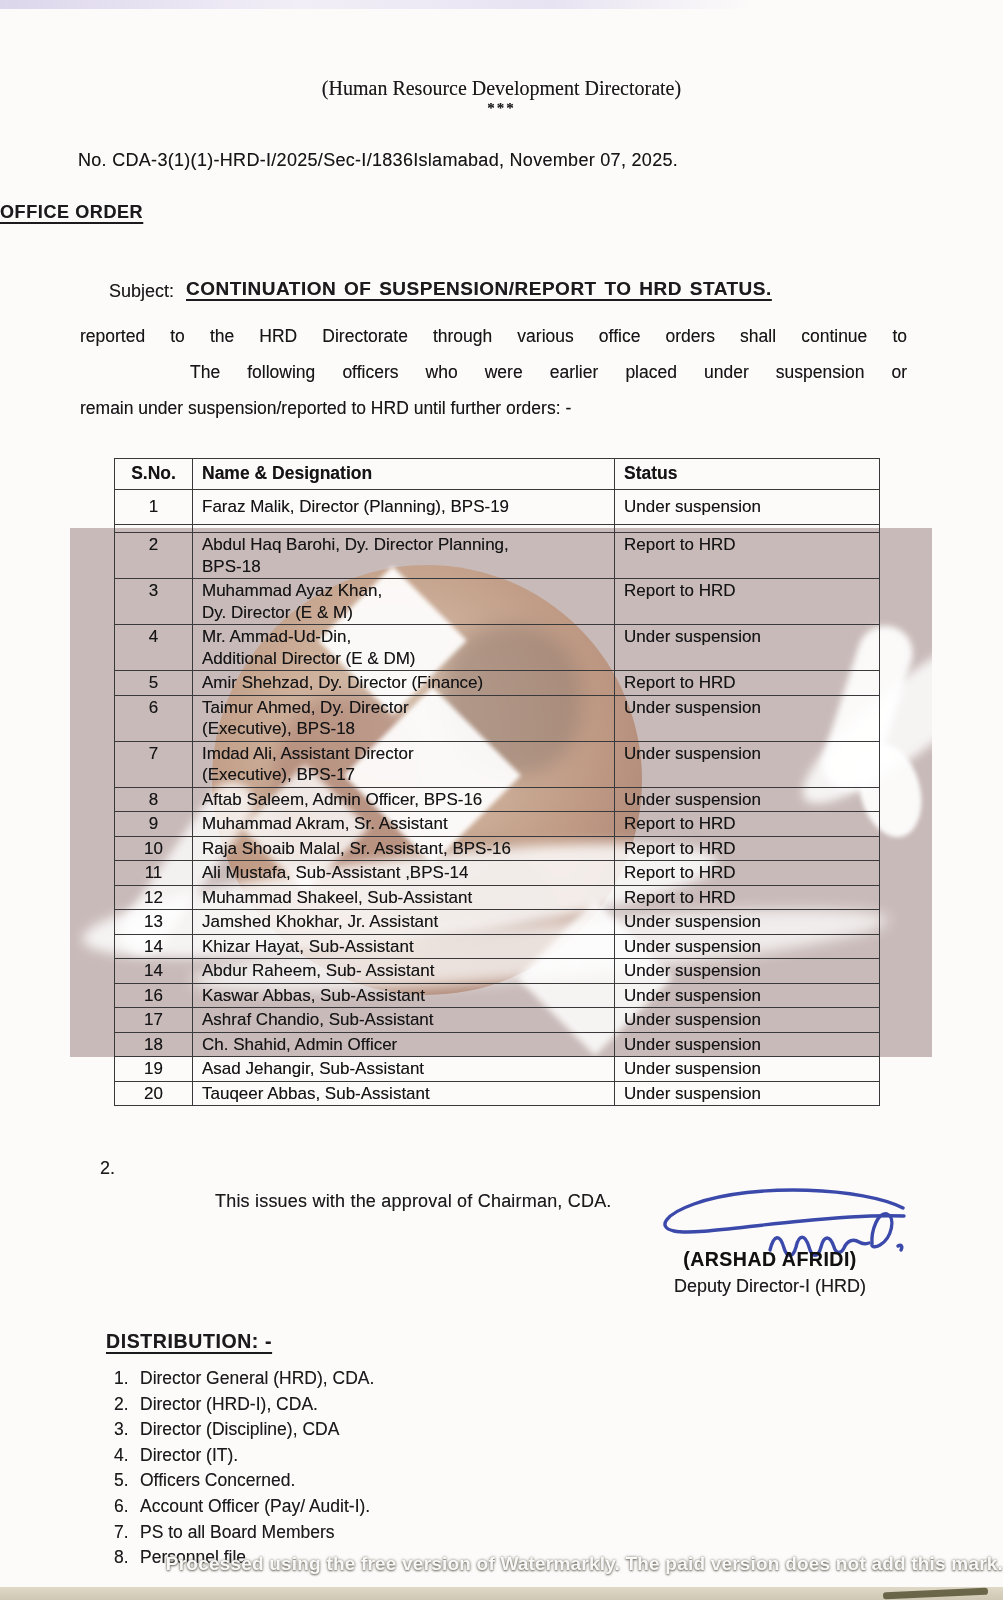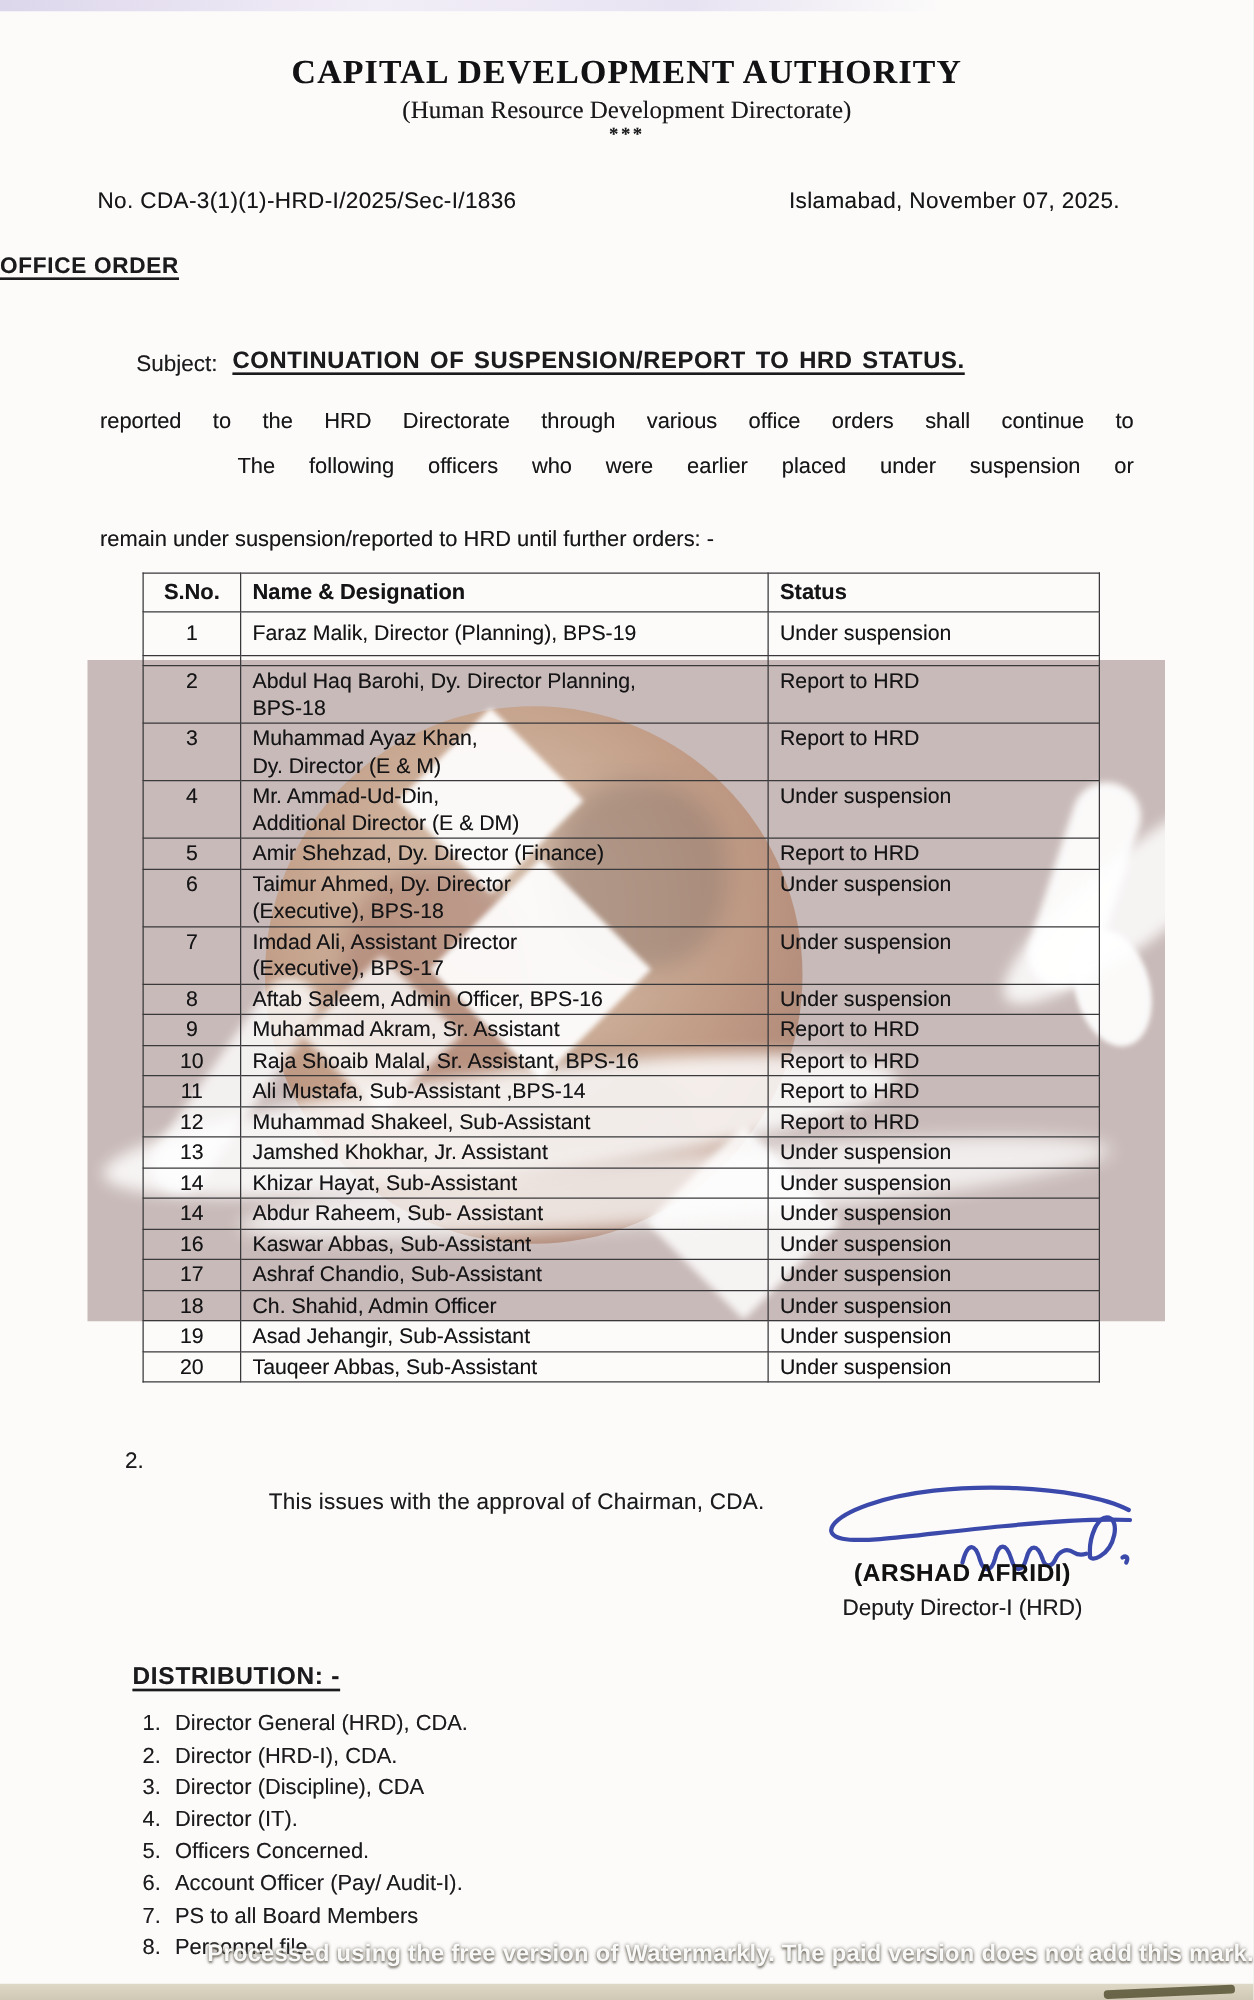--- a/index.html
+++ b/index.html
@@ -11,32 +11,32 @@
   }
   .abs{position:absolute;}
   .z2{z-index:2;}
   
   .org-name{top:42px;left:0;width:100%;text-align:center;
     font-family:"Liberation Serif",serif;font-weight:bold;font-size:27px;letter-spacing:1px;color:#121214;}
   .directorate{top:77px;left:0;width:100%;text-align:center;
     font-family:"Liberation Serif",serif;font-size:20px;color:#19191b;}
   .stars{top:100px;left:0;width:100%;text-align:center;
     font-family:"Liberation Serif",serif;font-weight:bold;font-size:15px;letter-spacing:2px;}
-  .ref-row{top:150px;left:78px;width:818px;display:flex;justify-content:space-between;
+  .ref-row{top:150px;left:78px;width:818px;display:flex;
     font-size:18px;letter-spacing:.3px;font-weight:500;color:#161618;}
   .doc-title{top:202px;left:0;width:100%;text-align:left;font-weight:bold;font-size:18px;
     letter-spacing:.6px;}
   .doc-title span{text-decoration:underline;text-decoration-thickness:2px;text-underline-offset:4px;}
   .subject-label{top:281px;left:80px;font-size:18px;margin-left:29px;}
   .subject-text{top:278px;left:186px;width:700px;font-weight:bold;font-size:19px;letter-spacing:.5px;word-spacing:2px;
     text-decoration:underline;text-decoration-thickness:2px;text-underline-offset:4px;}
   .para{top:318px;left:80px;width:827px;font-size:17.5px;color:#161618;}
   .para .pline{height:36px;line-height:36px;text-align:justify;text-align-last:justify;white-space:nowrap_off;}
   .para .pline.first{text-indent:110px;}
-  .para .pline.last{text-align:left;text-align-last:left;margin-top:23px;}
+  .para .pline.last{text-align:left;text-align-last:left;}
   
   .doc-table{left:114px;top:458px;border-collapse:collapse;table-layout:fixed;width:765px;z-index:2;padding-left:20px;}
   .doc-table td,.doc-table th{border:1.6px solid #39383b;vertical-align:top;
     padding:1px 9px;font-size:17px;line-height:21.5px;color:#141416;background:transparent;}
   .doc-table th{font-weight:bold;height:28px;vertical-align:middle;text-align:left;font-size:17.5px;}
   .doc-table th.sno{text-align:center;padding:1px 2px;}
   .doc-table td.sno{text-align:center;}
   .doc-table td.name{white-space:pre-line;}
   tr.first-row td{height:32px;vertical-align:middle;}
   tr.spacer td{height:7px;padding:0;}
@@ -100,21 +100,20 @@
     <span class="wm-white w3"></span>
     <span class="wm-white w4"></span>
     <span class="wm-white w5"></span>
     <span class="wm-white w6"></span>
     <span class="wm-white w7"></span>
     <span class="wm-white w8"></span>
     <span class="wm-white w9"></span>
     <span class="wm-white w10"></span>
   </div>
 
-  <div class="abs z2 org-name">CAPITAL DEVELOPMENT AUTHORITY</div>
   <div class="abs z2 directorate">(Human Resource Development Directorate)</div>
   <div class="abs z2 stars">***</div>
 
   <div class="abs z2 ref-row">
     <span>No. CDA-3(1)(1)-HRD-I/2025/Sec-I/1836</span>
     <span>Islamabad, November 07, 2025.</span>
   </div>
 
   <div class="abs z2 doc-title">
     <span>OFFICE ORDER</span>

